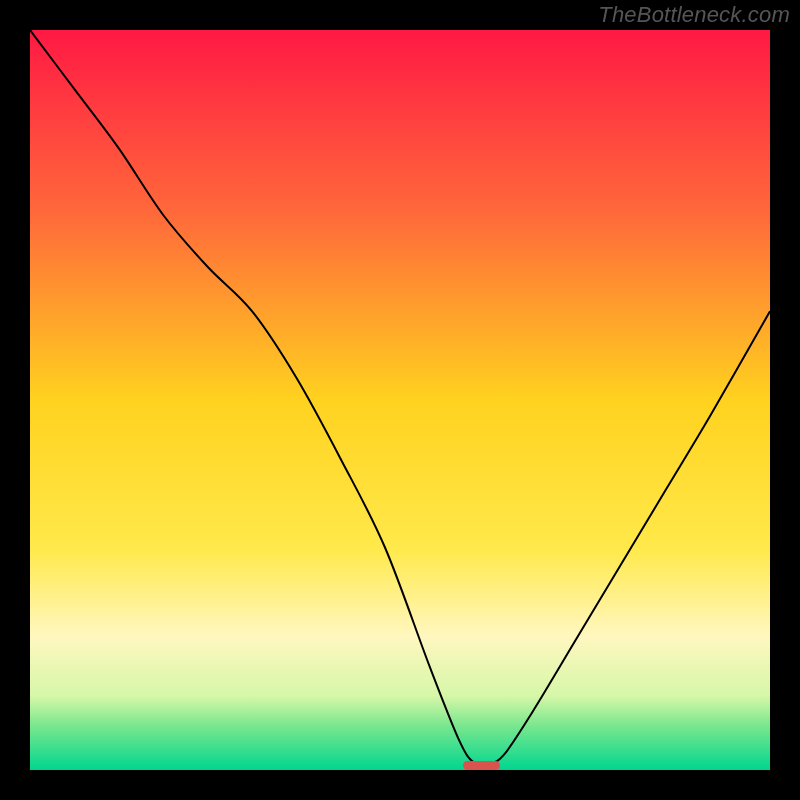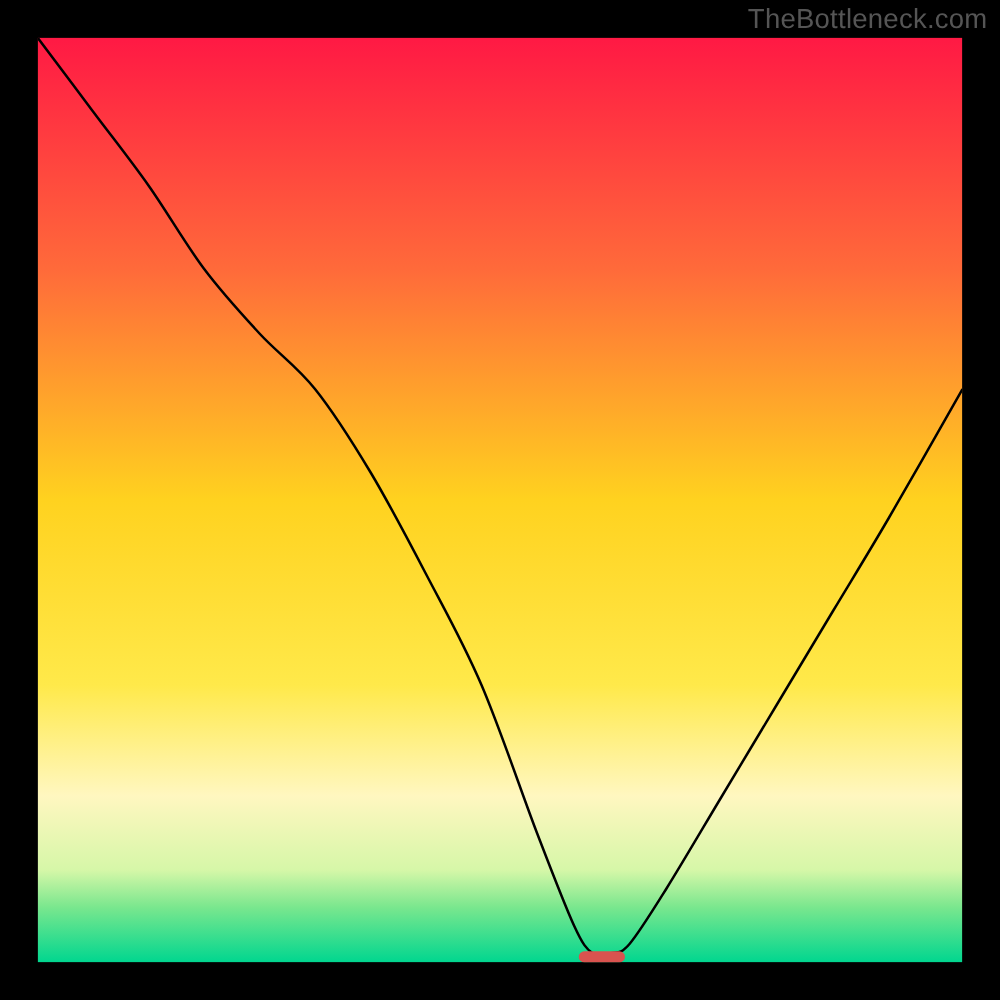--- a/index.html
+++ b/index.html
@@ -9,20 +9,21 @@
     height: 800px;
     background: #000;
     overflow: hidden;
     font-family: Arial, Helvetica, sans-serif;
   }
   .frame {
     position: relative;
     width: 800px;
     height: 620px;
     background: #000;
+    font-style: italic;
   }
   .watermark {
     position: absolute;
     top: 2px;
     right: 10px;
     color: #555;
     font-size: 22px;
     font-weight: 500;
     letter-spacing: 0.2px;
     z-index: 5;

